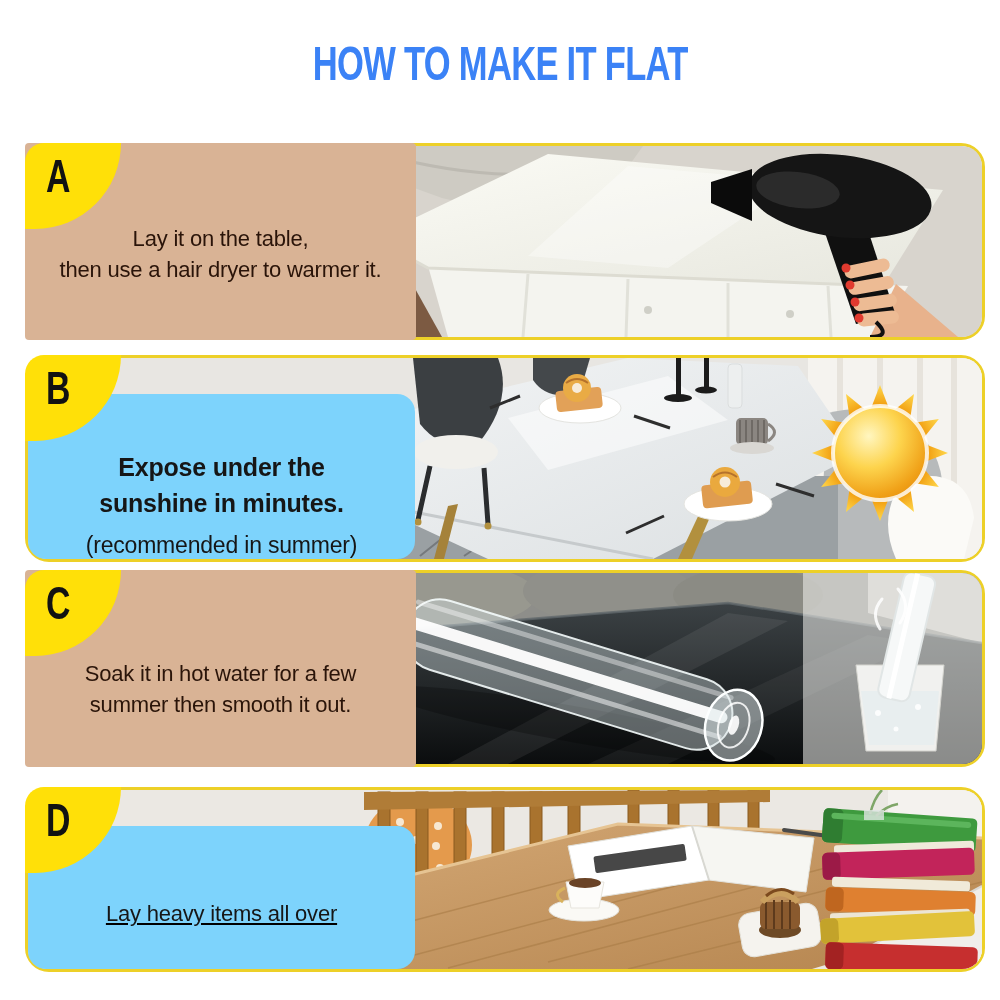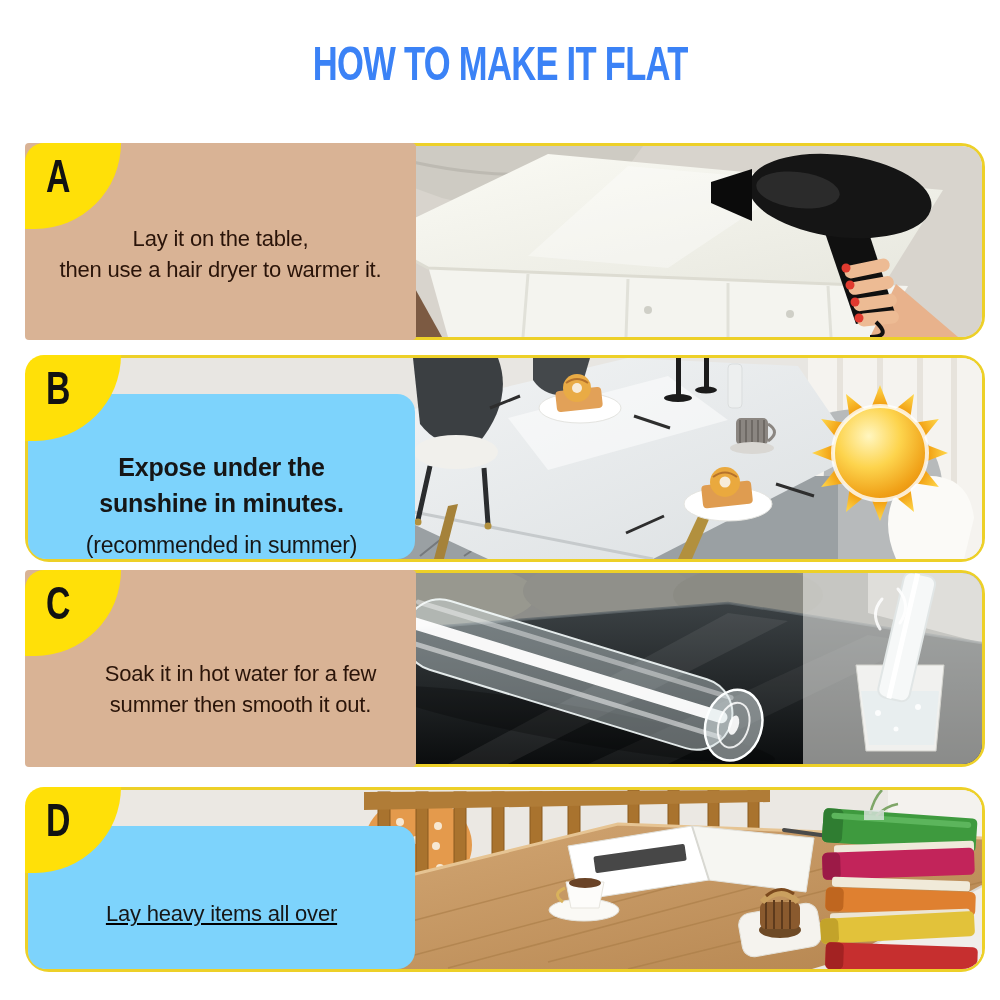--- a/index.html
+++ b/index.html
@@ -24,21 +24,21 @@
   .photo{position:absolute;inset:0;border-radius:20px;overflow:hidden;z-index:1;}
   .photo svg{position:absolute;inset:0;width:100%;height:100%;display:block;}
 
   .panel{position:absolute;z-index:2;}
   .panel.tan{left:-3px;top:-3px;bottom:-3px;width:391px;background:#d9b395;border-radius:4px;}
   .panel.white{left:0;top:0;bottom:0;width:387px;background:#7dd3fc;border-radius:18px;margin-top:36px;}
 
   .text-block{position:absolute;left:0;width:100%;text-align:center;}
   #row-a .text-block{top:80px;}
   #row-b .text-block{top:55px;}
-  #row-c .text-block{top:88px;padding-left:20px;}
+  #row-c .text-block{top:88px;}
   #row-d .text-block{top:72px;text-decoration:underline;}
 
   .line{margin:0;font-size:22px;line-height:31px;white-space:nowrap;letter-spacing:-0.2px;}
   .panel.tan .line{color:#2a1409;}
   .panel.white .line{color:#161616;}
   .line.b{font-weight:bold;font-size:25px;line-height:36px;color:#111;}
   .line.paren{font-size:23px;margin-top:9px;}
 
   .badge{position:absolute;z-index:3;top:-3px;left:-3px;width:96px;height:86px;
          background:#ffe008;border-radius:21px 0 95px 0;}

